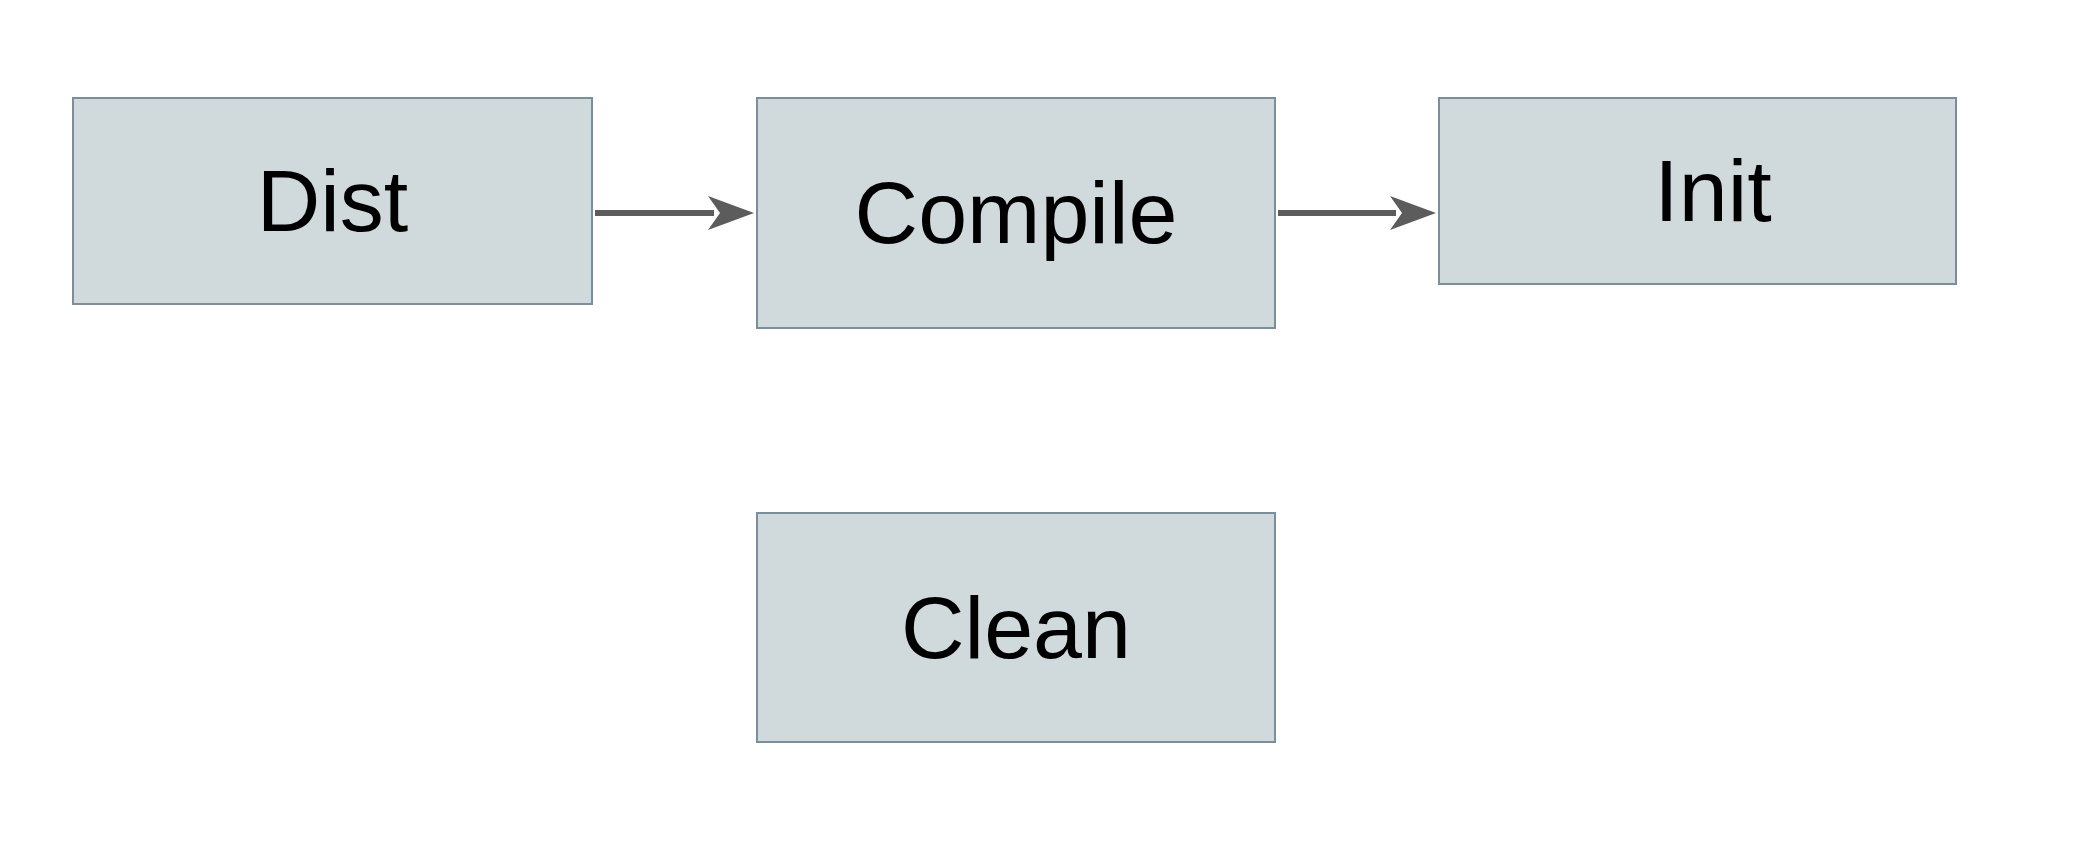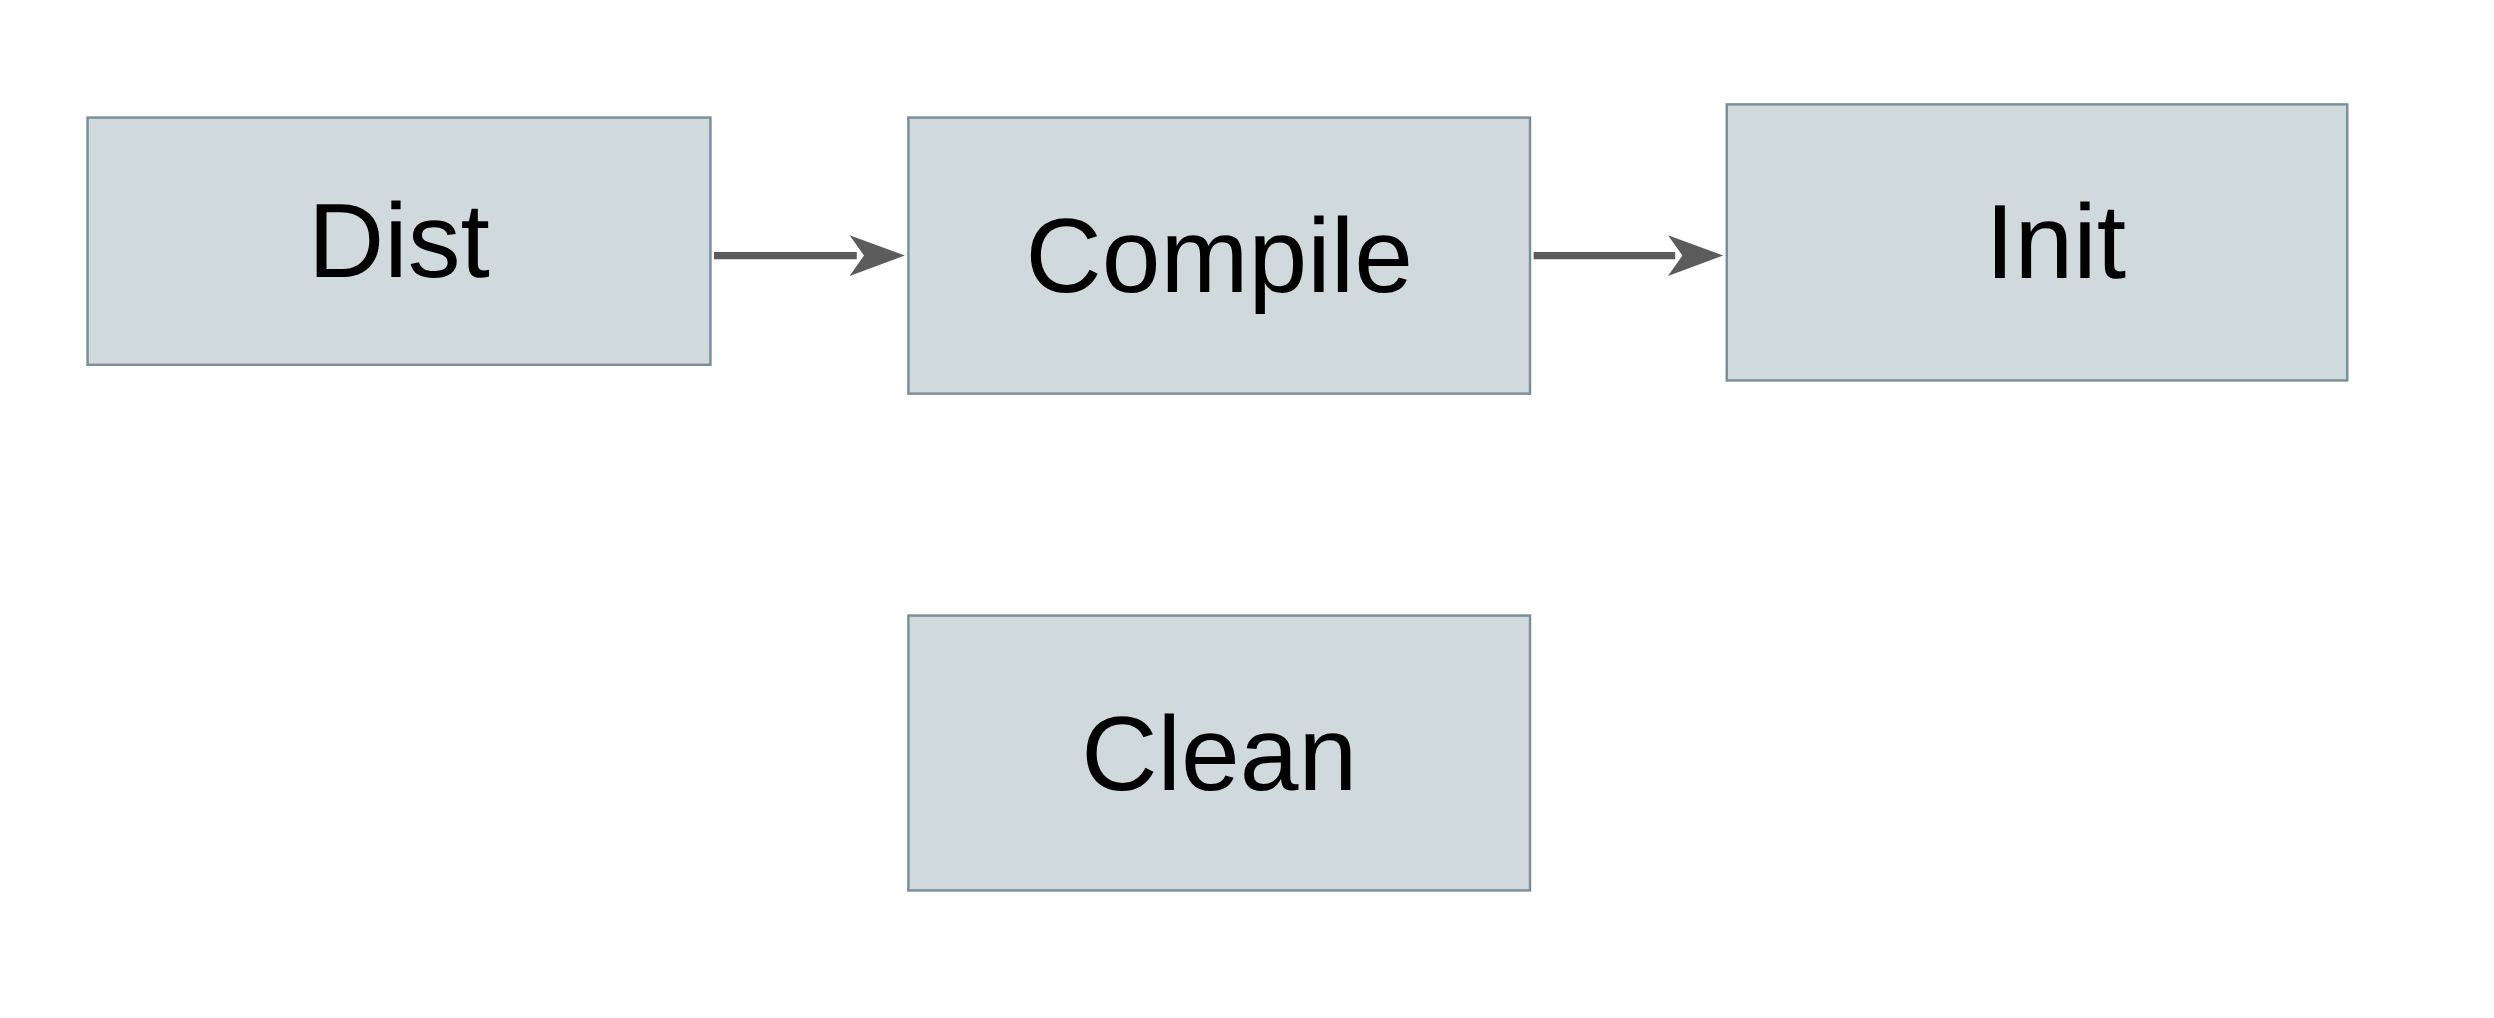--- a/index.html
+++ b/index.html
@@ -33,21 +33,21 @@
   }
   .node-label {
     font-size: 88px;
     line-height: 1;
     color: var(--text-color);
     letter-spacing: 0px;
     white-space: nowrap;
   }
   .node-dist    { left: 72px;   top: 97px;  width: 521px; height: 208px; }
   .node-compile { left: 756px;  top: 97px;  width: 520px; height: 232px; }
-  .node-init    { left: 1438px; top: 86px;  width: 519px; height: 232px; padding-left: 31px; }
+  .node-init    { left: 1438px; top: 97px;  width: 519px; height: 188px; padding-left: 31px; }
   .node-clean   { left: 756px;  top: 512px; width: 520px; height: 231px; text-align: center; }
   .edge-layer {
     position: absolute;
     left: 0; top: 0;
     width: 2078px;
     height: 848px;
     pointer-events: none;
   }
   .edge-line {
     stroke: var(--arrow-color);

